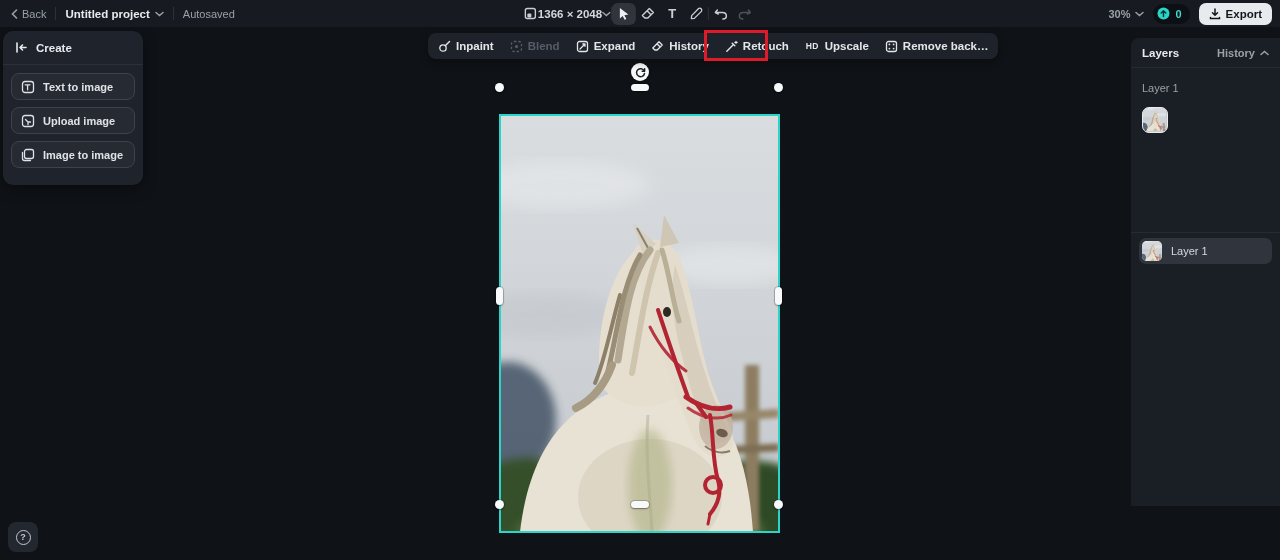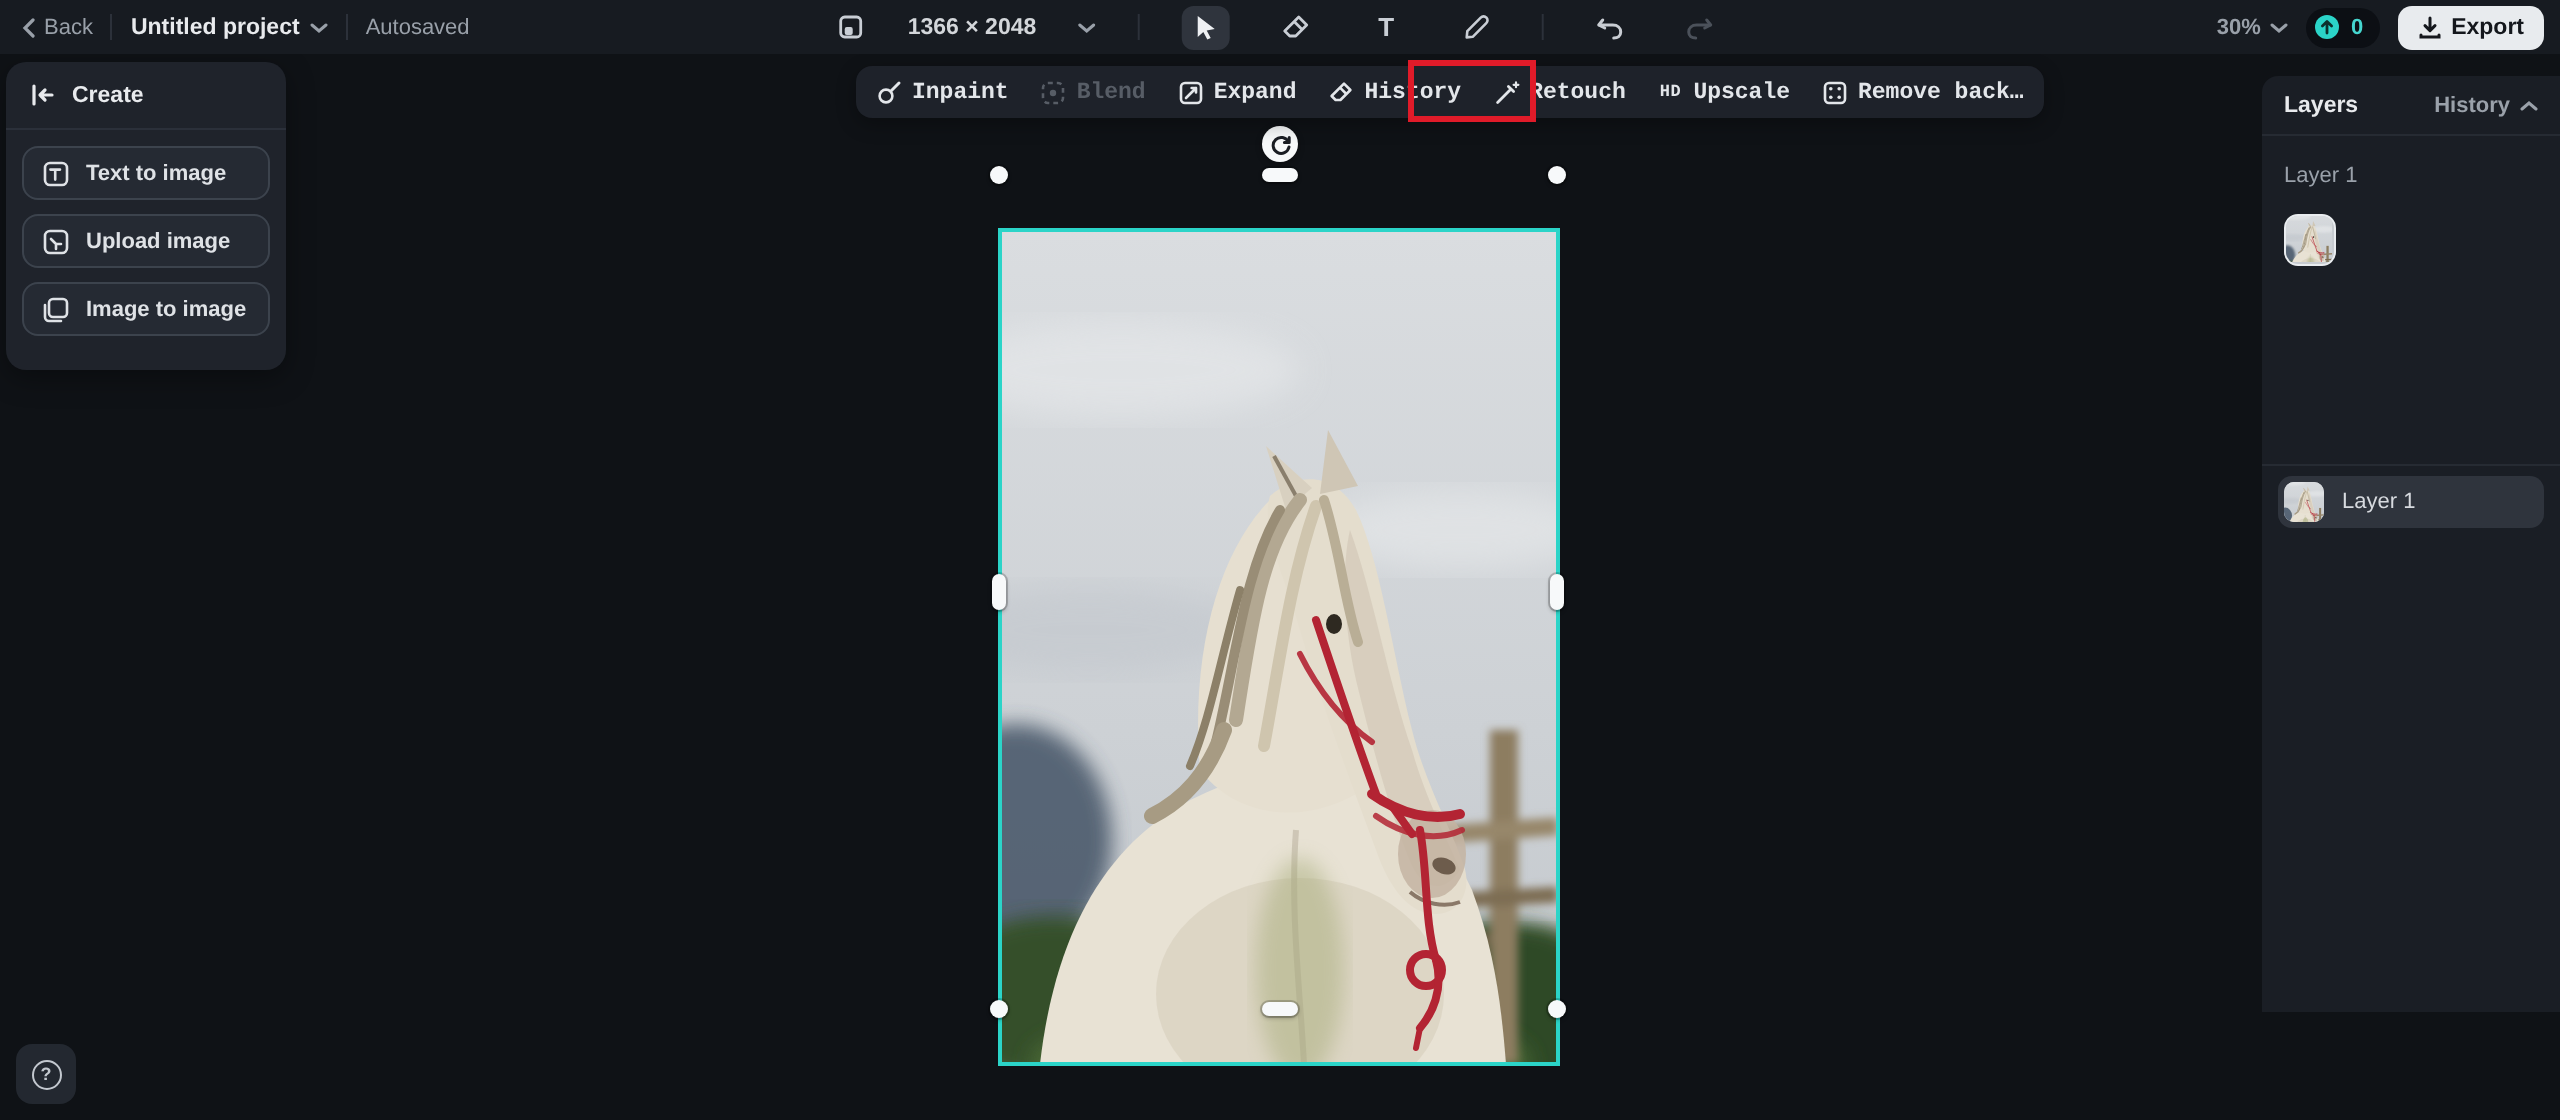--- a/index.html
+++ b/index.html
@@ -3,21 +3,21 @@
 <meta charset="utf-8">
 <style>
   * { margin:0; padding:0; box-sizing:border-box; }
   html,body { width:1280px; height:560px; overflow:hidden; }
   body { font-family:"Liberation Sans", sans-serif; background:#0f1216; position:relative; color:#e7e9ec; }
   svg { display:block; }
 
   
   .topbar { position:absolute; left:0; top:0; width:1280px; height:27px; background:#171b21; display:flex; align-items:center; z-index:30; }
   .tb-left { display:flex; align-items:center; gap:9px; padding-left:11px; }
-  .tb-center { position:absolute; left:50%; top:0; height:27px; transform:translateX(-50%); display:flex; align-items:center; gap:21px; }
+  .tb-center { position:absolute; left:50%; top:0; height:27px; transform:translateX(-50%); display:flex; align-items:center; gap:0; }
   .tb-right { position:absolute; right:8px; top:0; height:27px; display:flex; align-items:center; gap:9px; }
   .muted { color:#99a0a9;text-align:center; }
   .t-11 { font-size:11px; }
   .t-sb { font-size:11.5px; font-weight:700; color:#e8eaed; }
   .vdiv { width:1px; height:13px; background:#2c313a; }
   .backbtn { display:flex; align-items:center; gap:4px; cursor:default; }
   .proj { display:flex; align-items:center; gap:5px; }
   .icbtn { display:flex; align-items:center; justify-content:center; width:24px; height:22px; border-radius:6px; color:#c9ced5; }
   .icbtn.active { background:#2f343d; color:#eef0f3; }
   .icbtn.disabled { color:#4b515a; }
@@ -28,21 +28,21 @@
 
   
   .create-panel { position:absolute; left:3px; top:31px; width:140px; background:#1f232b; border-radius:10px; z-index:20; padding-bottom:9px; box-shadow:0 4px 14px rgba(0,0,0,.35); }
   .cp-head { display:flex; align-items:center; gap:8px; height:34px; padding:0 12px; border-bottom:1px solid #2b303a; }
   .cp-body { padding:8px; display:flex; flex-direction:column; gap:7px; }
   .cp-btn { display:flex; align-items:center; gap:8px; height:27px; background:#252a33; border:1px solid #3c434d; border-radius:8px; padding:0 9px; color:#dfe2e6; font-size:11px; font-weight:600; cursor:default; }
   .cp-btn svg { flex:0 0 auto; }
 
   
   .edit-toolbar { position:absolute; left:428px; top:33px; height:26px; background:#1e222a; border-radius:8px; display:flex; align-items:center; padding:0 10px; gap:16px; z-index:25; box-shadow:0 3px 10px rgba(0,0,0,.3); }
-  .et-btn { display:flex; align-items:center; gap:5px; font-size:11.5px; font-weight:600; color:#e3e6ea; white-space:nowrap; cursor:default;font-family:Liberation Mono, monospace; }
+  .et-btn { display:flex; align-items:center; gap:5px; font-size:11.5px; font-weight:600; color:#e3e6ea; white-space:nowrap; cursor:default; }
   .et-btn.disabled { color:#575d66; }
   .hd-badge { font-size:8.5px; font-weight:700; letter-spacing:.3px; border-radius:2px; padding:0 1px; }
   .annotation-box { position:absolute; left:704px; top:30px; width:64px; height:31px; border:3px solid #e01b29; z-index:40; pointer-events:none; }
 
   
   .layers-panel { position:absolute; left:1131px; top:38px; width:149px; height:468px; background:#1a1e25; border-radius:8px 0 0 0; z-index:20; }
   .lp-head { display:flex; align-items:center; justify-content:space-between; height:30px; padding:0 11px; border-bottom:1px solid #262b33; }
   .lp-history { display:flex; align-items:center; gap:5px; color:#9aa1aa; font-size:11px; font-weight:600;justify-content:flex-end; }
   .lp-section { padding:10px 11px; }
   .lp-label { font-size:11px; color:#9aa1aa; }

